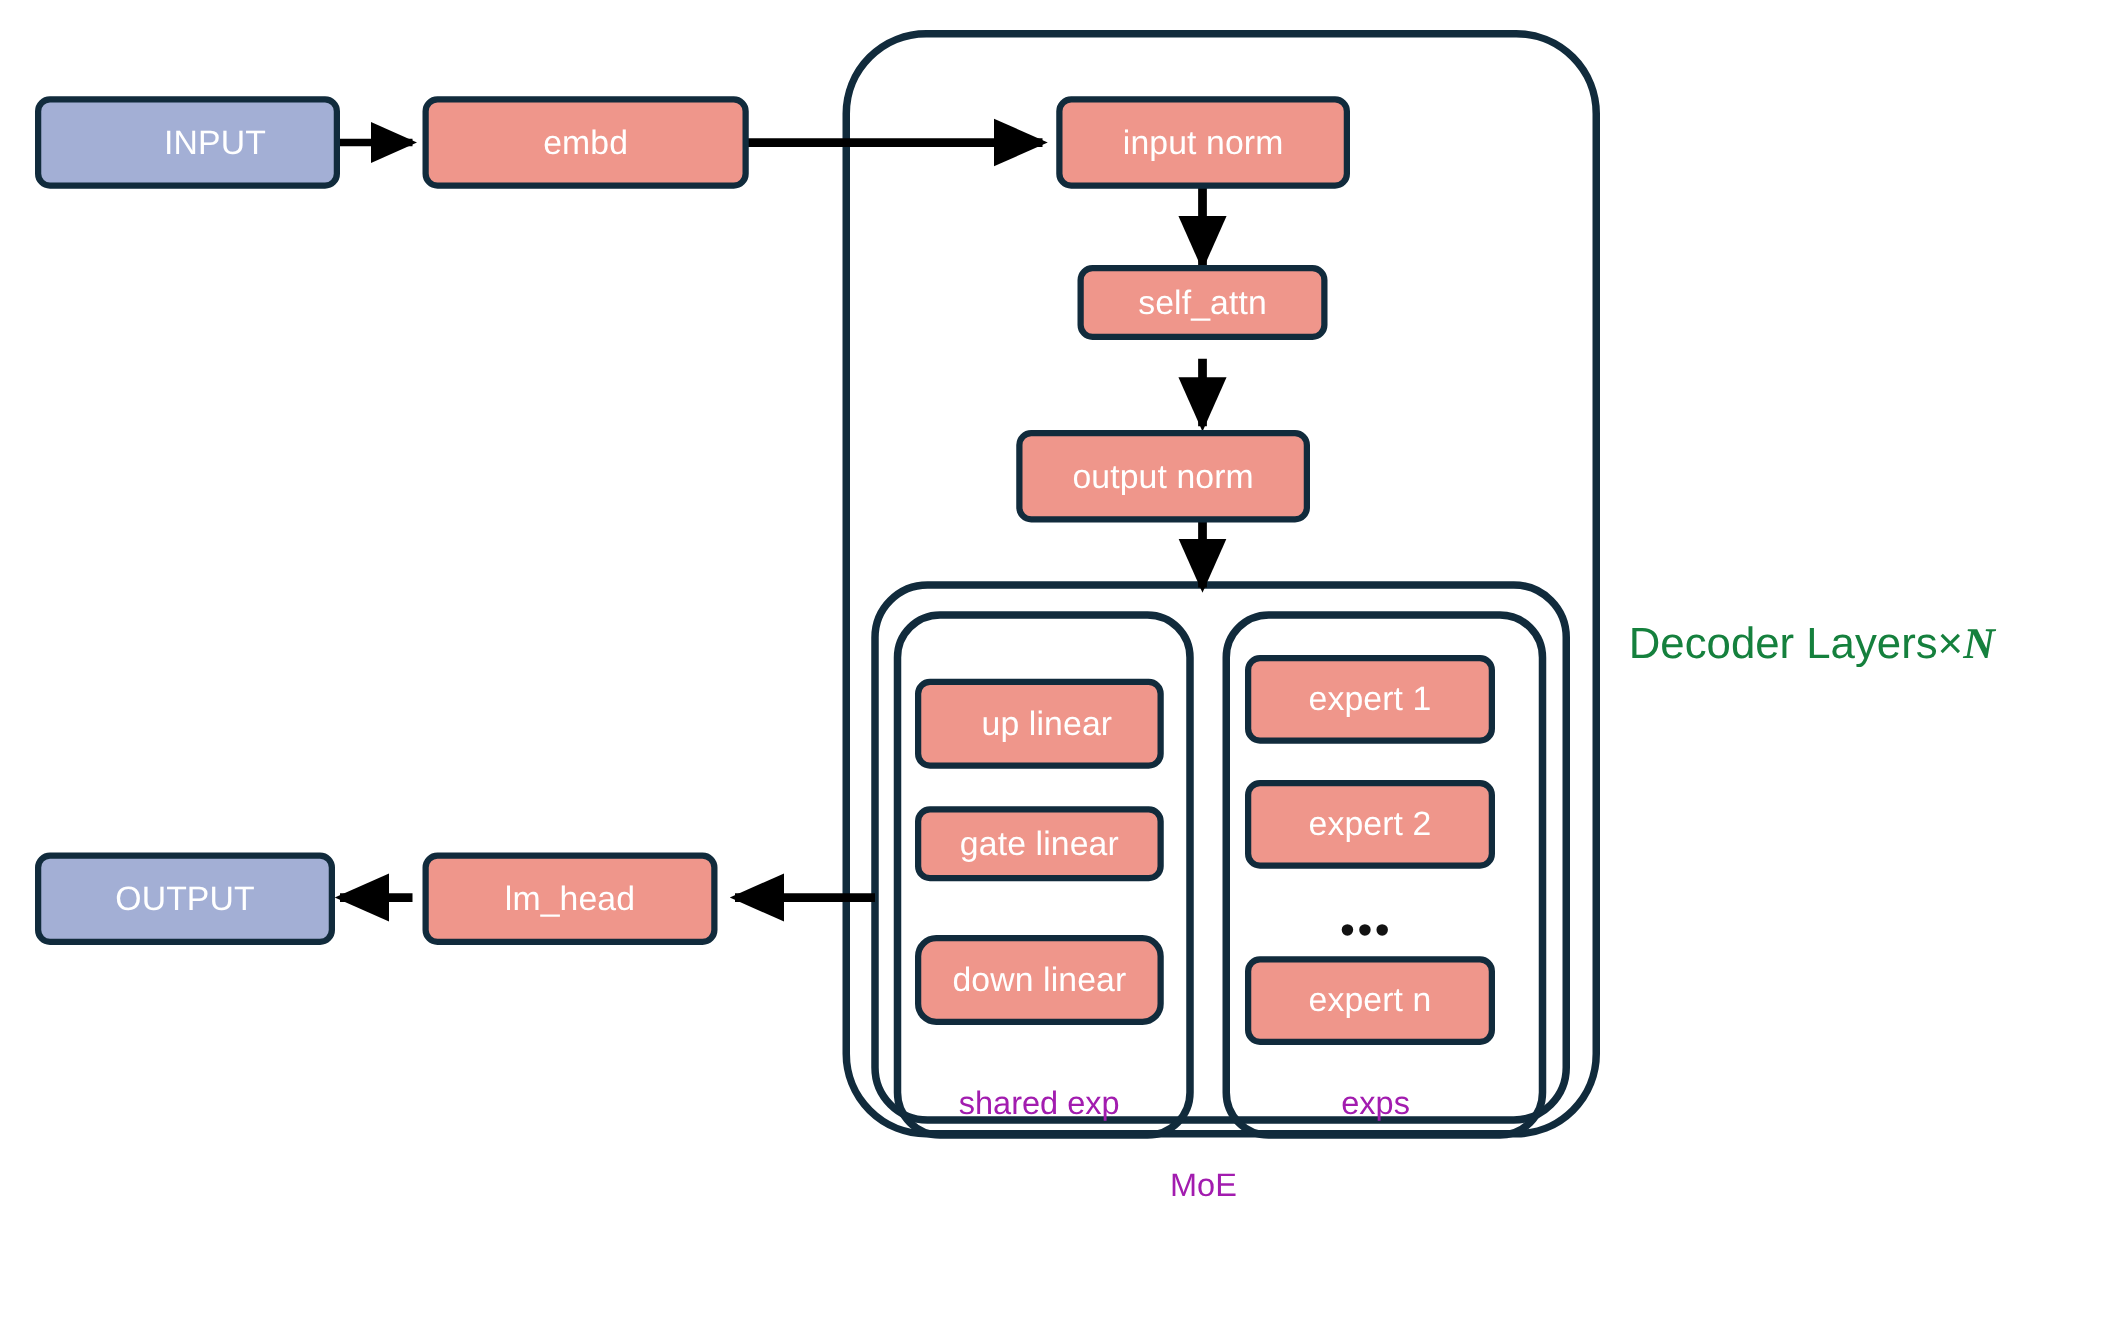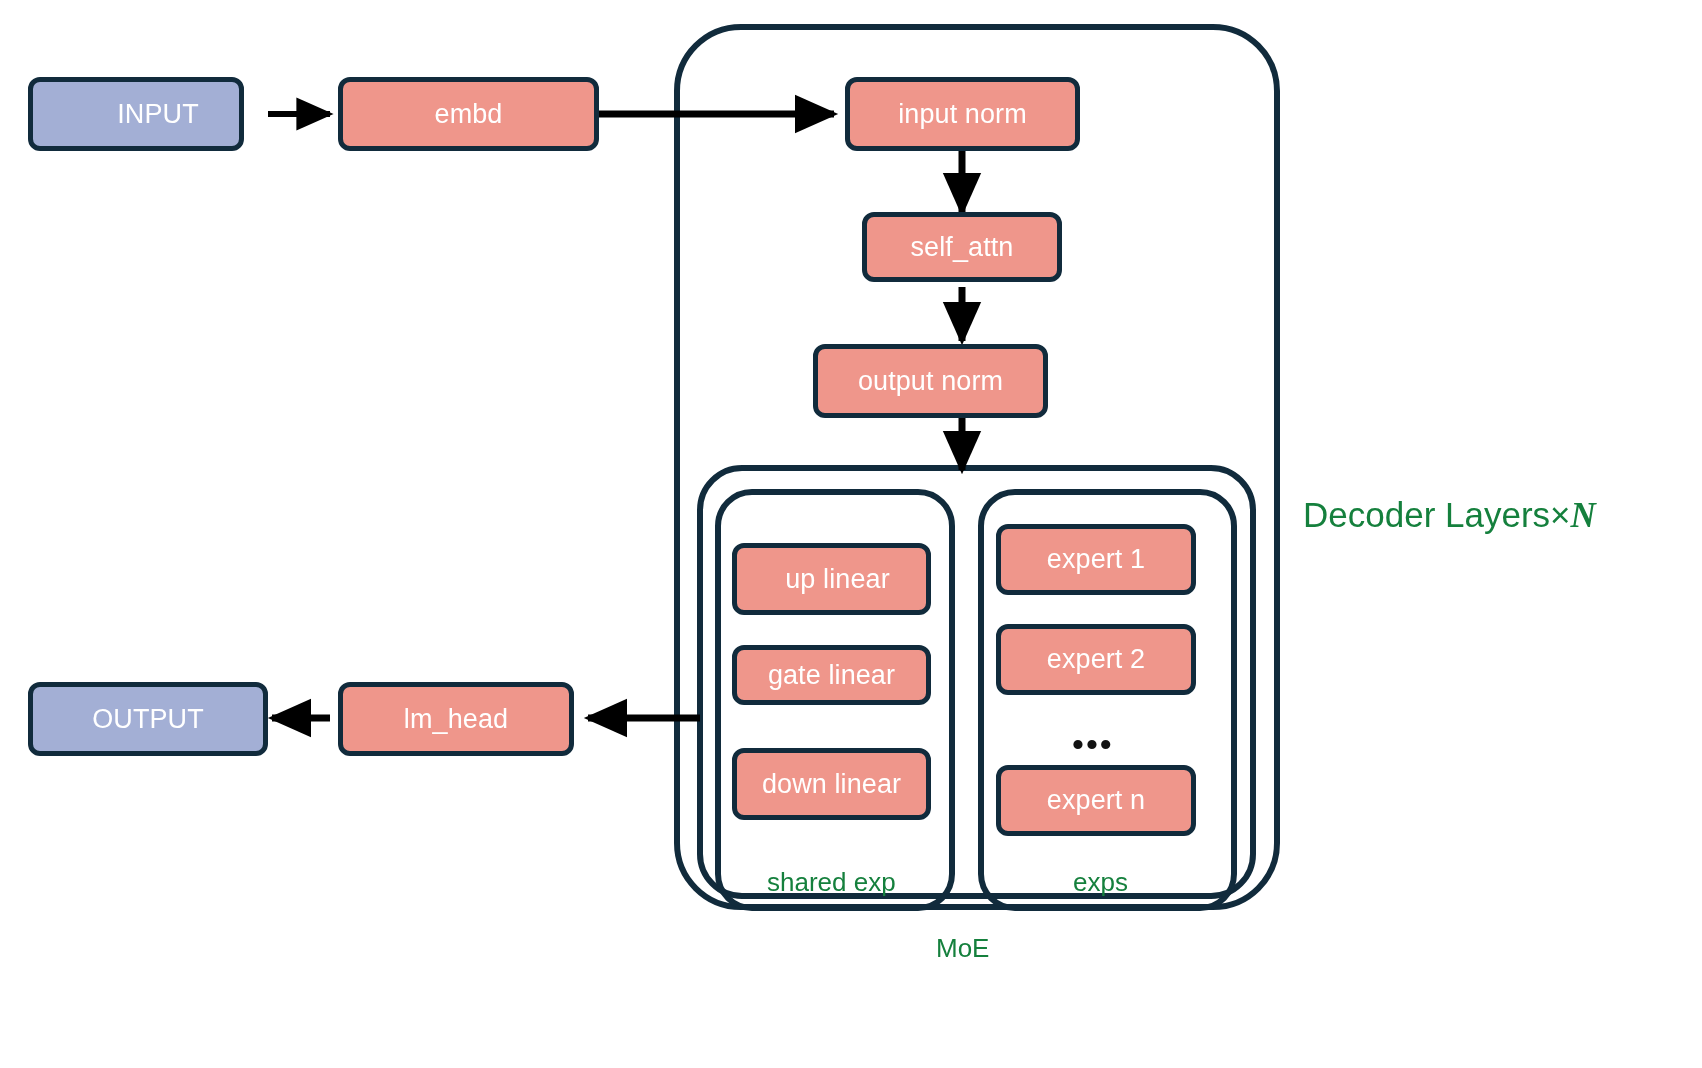--- a/index.html
+++ b/index.html
@@ -36,21 +36,21 @@
     font-size: 27px;
     line-height: 1;
     letter-spacing: 0.1px;
     z-index: 3;
     white-space: nowrap;
   }
   .node.salmon { background: #ef968b; }
   .node.blue   { background: #a3afd5; }
   .grouplabel {
     position: absolute;
-    color: #15803d;
+    color: #a21caf;
     font-size: 26px;
     line-height: 1;
     z-index: 3;
     white-space: nowrap;
   }
   .sidelabel {
     position: absolute;
     color: #15803d;
     font-size: 35px;
     line-height: 1;
@@ -100,49 +100,49 @@
 
     <line x1="962" y1="287" x2="962" y2="341" stroke="#000000" stroke-width="7" marker-end="url(#arrowhead)"></line>
 
     <line x1="962" y1="413" x2="962" y2="470" stroke="#000000" stroke-width="7" marker-end="url(#arrowhead)"></line>
 
     <line x1="700" y1="718" x2="588" y2="718" stroke="#000000" stroke-width="7" marker-end="url(#arrowhead)"></line>
 
     <line x1="330" y1="718" x2="272" y2="718" stroke="#000000" stroke-width="7" marker-end="url(#arrowhead)"></line>
   </svg>
 
-  <div class="node blue" style="left:28px; top:77px; width:216px; height:74px;padding-left:44px;">
+  <div class="node blue" style="left:28px; top:77px; width:244px; height:74px;padding-left:44px;">
     <span>INPUT</span>
   </div>
 
   <div class="node salmon" style="left:338px; top:77px; width:261px; height:74px;">
     <span>embd</span>
   </div>
 
   <div class="node salmon" style="left:845px; top:77px; width:235px; height:74px;">
     <span>input norm</span>
   </div>
 
-  <div class="node salmon" style="left:862px; top:212px; width:200px; height:70px;">
+  <div class="node salmon" style="left:862px; top:212px; width:200px; height:60px;">
     <span>self_attn</span>
   </div>
 
   <div class="node salmon" style="left:813px; top:344px; width:235px; height:74px;">
     <span>output norm</span>
   </div>
 
   <div class="node salmon" style="left:732px; top:543px; width:199px; height:72px;padding-left:12px;">
     <span>up linear</span>
   </div>
 
   <div class="node salmon" style="left:732px; top:645px; width:199px; height:60px;">
     <span>gate linear</span>
   </div>
 
-  <div class="node salmon" style="left:732px; top:748px; width:199px; height:72px;">
+  <div class="node salmon" style="left:732px; top:748px; width:199px; height:72px;border-radius:17px;">
     <span>down linear</span>
   </div>
 
   <div class="node salmon" style="left:996px; top:524px; width:200px; height:71px;">
     <span>expert 1</span>
   </div>
 
   <div class="node salmon" style="left:996px; top:624px; width:200px; height:71px;">
     <span>expert 2</span>
   </div>

